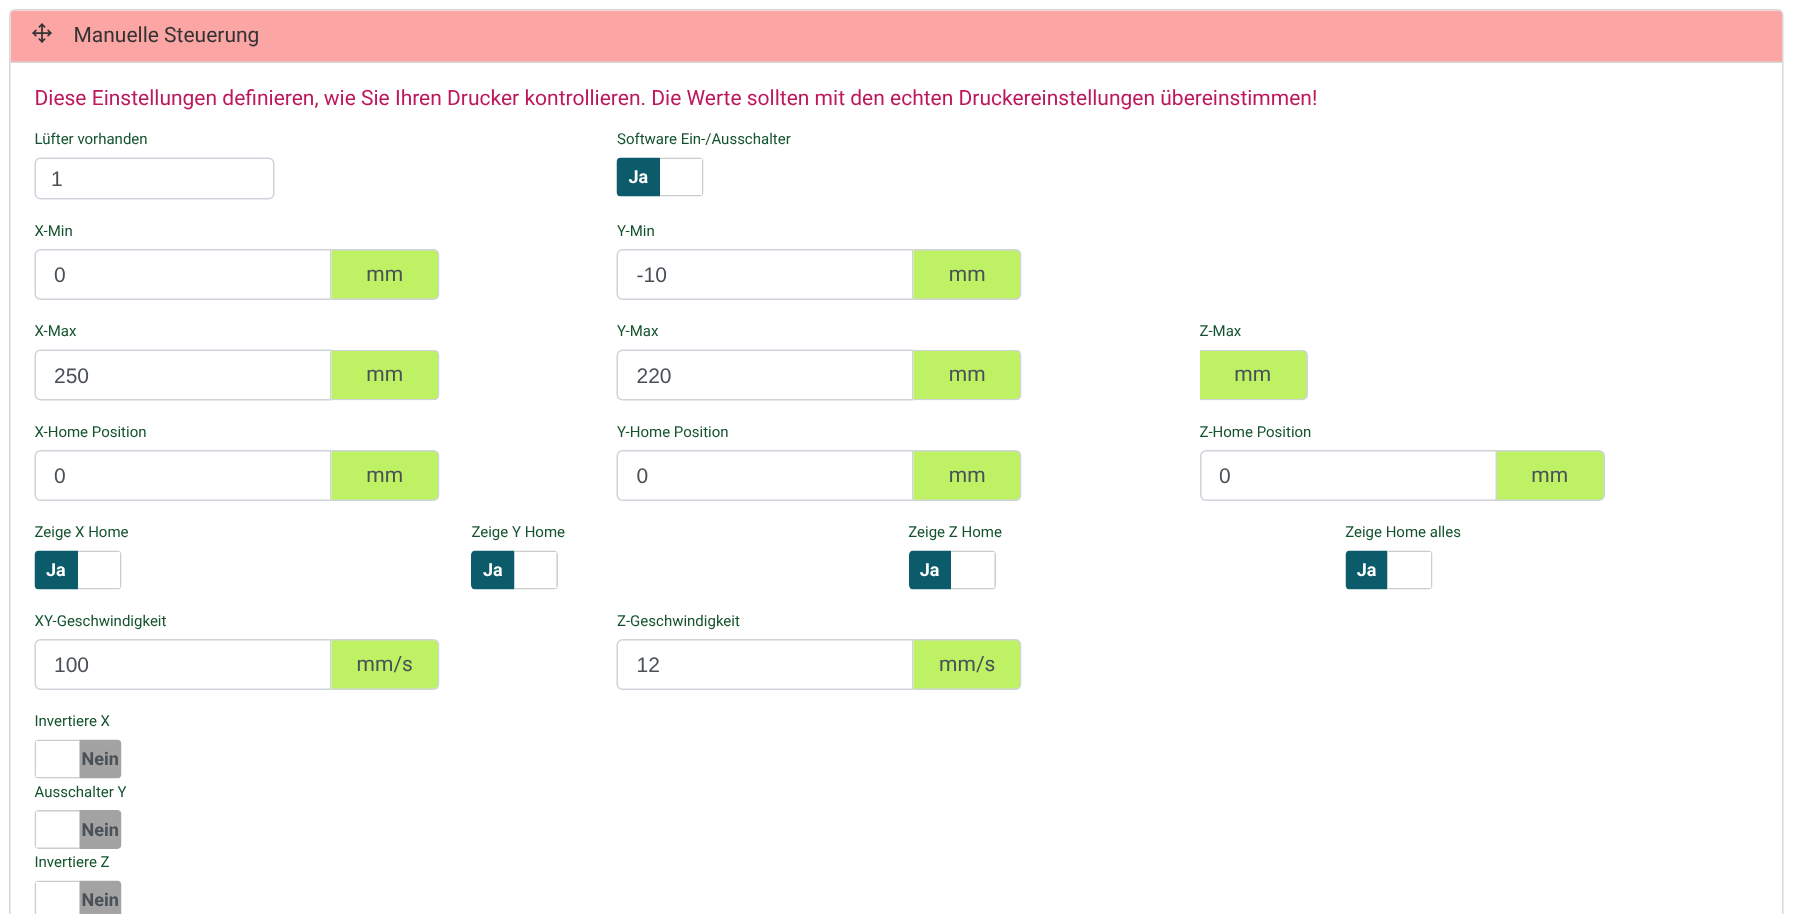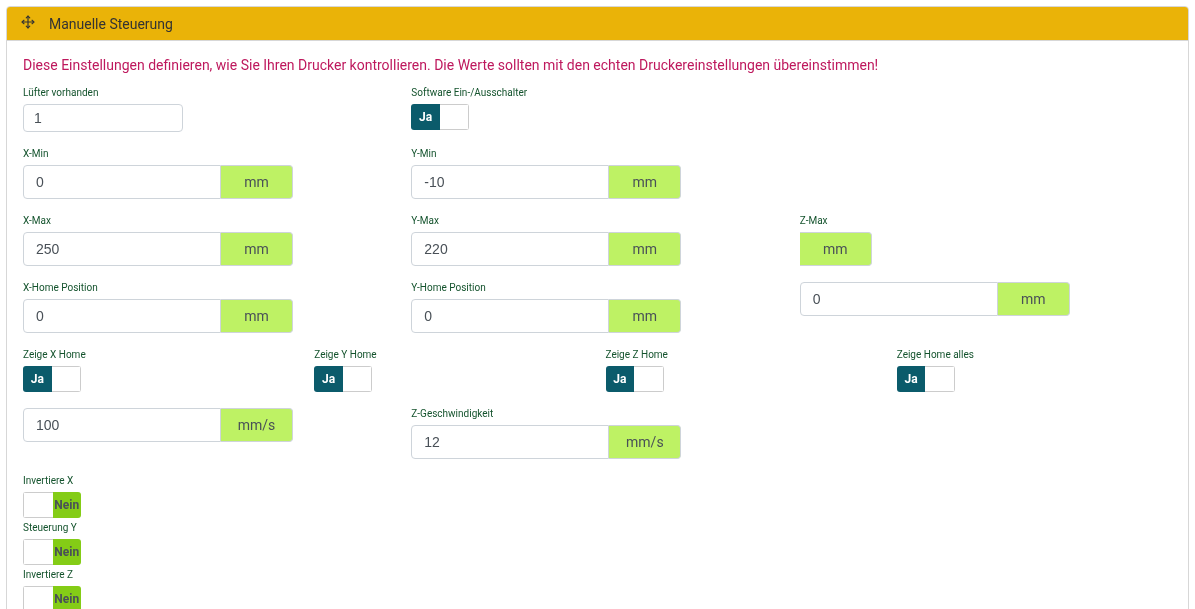--- a/index.html
+++ b/index.html
@@ -1,36 +1,36 @@
 <!DOCTYPE html>
 <html><head>
   <meta charset="utf-8">
   <style>
     * { box-sizing: border-box; margin: 0; padding: 0; }
     body { font-family: -apple-system, BlinkMacSystemFont, "Segoe UI", Roboto, "Helvetica Neue", Arial, sans-serif; background: #fff; padding: 6px; color: #222; }
     .panel { border: 1px solid #d7d7d7; border-radius: 4px; overflow: hidden; }
-    .panel-header { background: #eab308; border-bottom: 1px solid #d7d7d7; padding: 8px 14px; display: flex; align-items: center; gap: 14px; }
+    .panel-header { background: #fca5a5; border-bottom: 1px solid #d7d7d7; padding: 8px 14px; display: flex; align-items: center; gap: 14px; }
     .panel-header .icon { font-size: 14px; color: #333; }
     .panel-title { font-size: 14px; color: #333; font-weight: 400; }
     .panel-body { padding: 16px 16px 24px 16px; }
     .description { font-size: 14px; color: #be185d; margin-bottom: 14px; }
     .row { display: flex; flex-wrap: wrap; margin-left: -8px; margin-right: -8px; }
     .col-3 { width: 25%; padding: 0 8px; margin-bottom: 16px; }
     .col-4 { width: 33.3333%; padding: 0 8px; margin-bottom: 16px; }
     .field-label { font-size: 10px; font-weight: 400; color: #14532d; margin-bottom: 6px; display: block; }
     .input-group { display: flex; width: 100%; max-width: 270px; }
     .input-group input { flex: 1; border: 1px solid #ced4da; border-radius: 4px 0 0 4px; padding: 8px 12px; font-size: 14px; color: #495057; min-width: 0; }
     .input-group .unit { border: 1px solid #ced4da; border-left: none; border-radius: 0 4px 4px 0; background: #bef264; color: #495057; padding: 8px 14px; font-size: 14px; display: flex; align-items: center; min-width: 72px; justify-content: center; }
     .simple-input { border: 1px solid #ced4da; border-radius: 4px; padding: 5px 10px; font-size: 14px; width: 160px; color: #495057; }
     .toggle { display: inline-flex; border-radius: 3px; overflow: hidden; height: 26px; width: 58px; cursor: pointer; }
     .toggle .half { flex: 1; display: flex; align-items: center; justify-content: center; font-size: 12px; font-weight: 700; }
     .toggle.on .half:first-child { background: #0b5b6b; color: #fff; }
     .toggle.on .half:last-child { background: #fff; border: 1px solid #ccc; border-left: none; }
     .toggle.off .half:first-child { background: #fff; border: 1px solid #ccc; border-right: none; }
-    .toggle.off .half:last-child { background: #84cc16; color: #495057; }
+    .toggle.off .half:last-child { background: #a3a3a3; color: #495057; }
     .empty { width: 33.3333%; padding: 0 8px; }
   </style>
 </head>
 <body>
 
 <div class="panel">
   <div class="panel-header">
     <span class="icon">
       <svg width="14" height="14" viewBox="0 0 24 24" fill="none" stroke="currentColor" stroke-width="2" stroke-linecap="round" stroke-linejoin="round">
           <polyline points="5 9 2 12 5 15"></polyline>
@@ -111,20 +111,21 @@
         </div>
       </div>
       <div class="col-4">
         <label class="field-label">Y-Home Position</label>
         <div class="input-group">
           <input type="text" value="0" style="">
           <span class="unit">mm</span>
         </div>
       </div>
       <div class="col-4">
+        <label class="field-label">Z-Home Position</label>
         <div class="input-group">
           <input type="text" value="0" style="">
           <span class="unit">mm</span>
         </div>
       </div>
     </div>
 
     <div class="row">
       <div class="col-3">
         <label class="field-label">Zeige X Home</label>
@@ -151,20 +152,21 @@
         <label class="field-label">Zeige Home alles</label>
         <div class="toggle on">
           <div class="half">Ja</div>
           <div class="half"></div>
         </div>
       </div>
     </div>
 
     <div class="row">
       <div class="col-4">
+        <label class="field-label">XY-Geschwindigkeit</label>
         <div class="input-group">
           <input type="text" value="100" style="">
           <span class="unit">mm/s</span>
         </div>
       </div>
       <div class="col-4">
         <label class="field-label">Z-Geschwindigkeit</label>
         <div class="input-group">
           <input type="text" value="12" style="">
           <span class="unit">mm/s</span>
@@ -175,21 +177,21 @@
 
     <div class="row" style="margin-bottom:0;flex-direction:column;">
       <div class="col-4" style="margin-bottom:0;">
         <label class="field-label">Invertiere X</label>
         <div class="toggle off">
           <div class="half"></div>
           <div class="half">Nein</div>
         </div>
       </div>
       <div class="col-4" style="margin-bottom:0;">
-        <label class="field-label">Steuerung Y</label>
+        <label class="field-label">Ausschalter Y</label>
         <div class="toggle off">
           <div class="half"></div>
           <div class="half">Nein</div>
         </div>
       </div>
       <div class="col-4" style="margin-bottom:0;">
         <label class="field-label">Invertiere Z</label>
         <div class="toggle off">
           <div class="half"></div>
           <div class="half">Nein</div>

